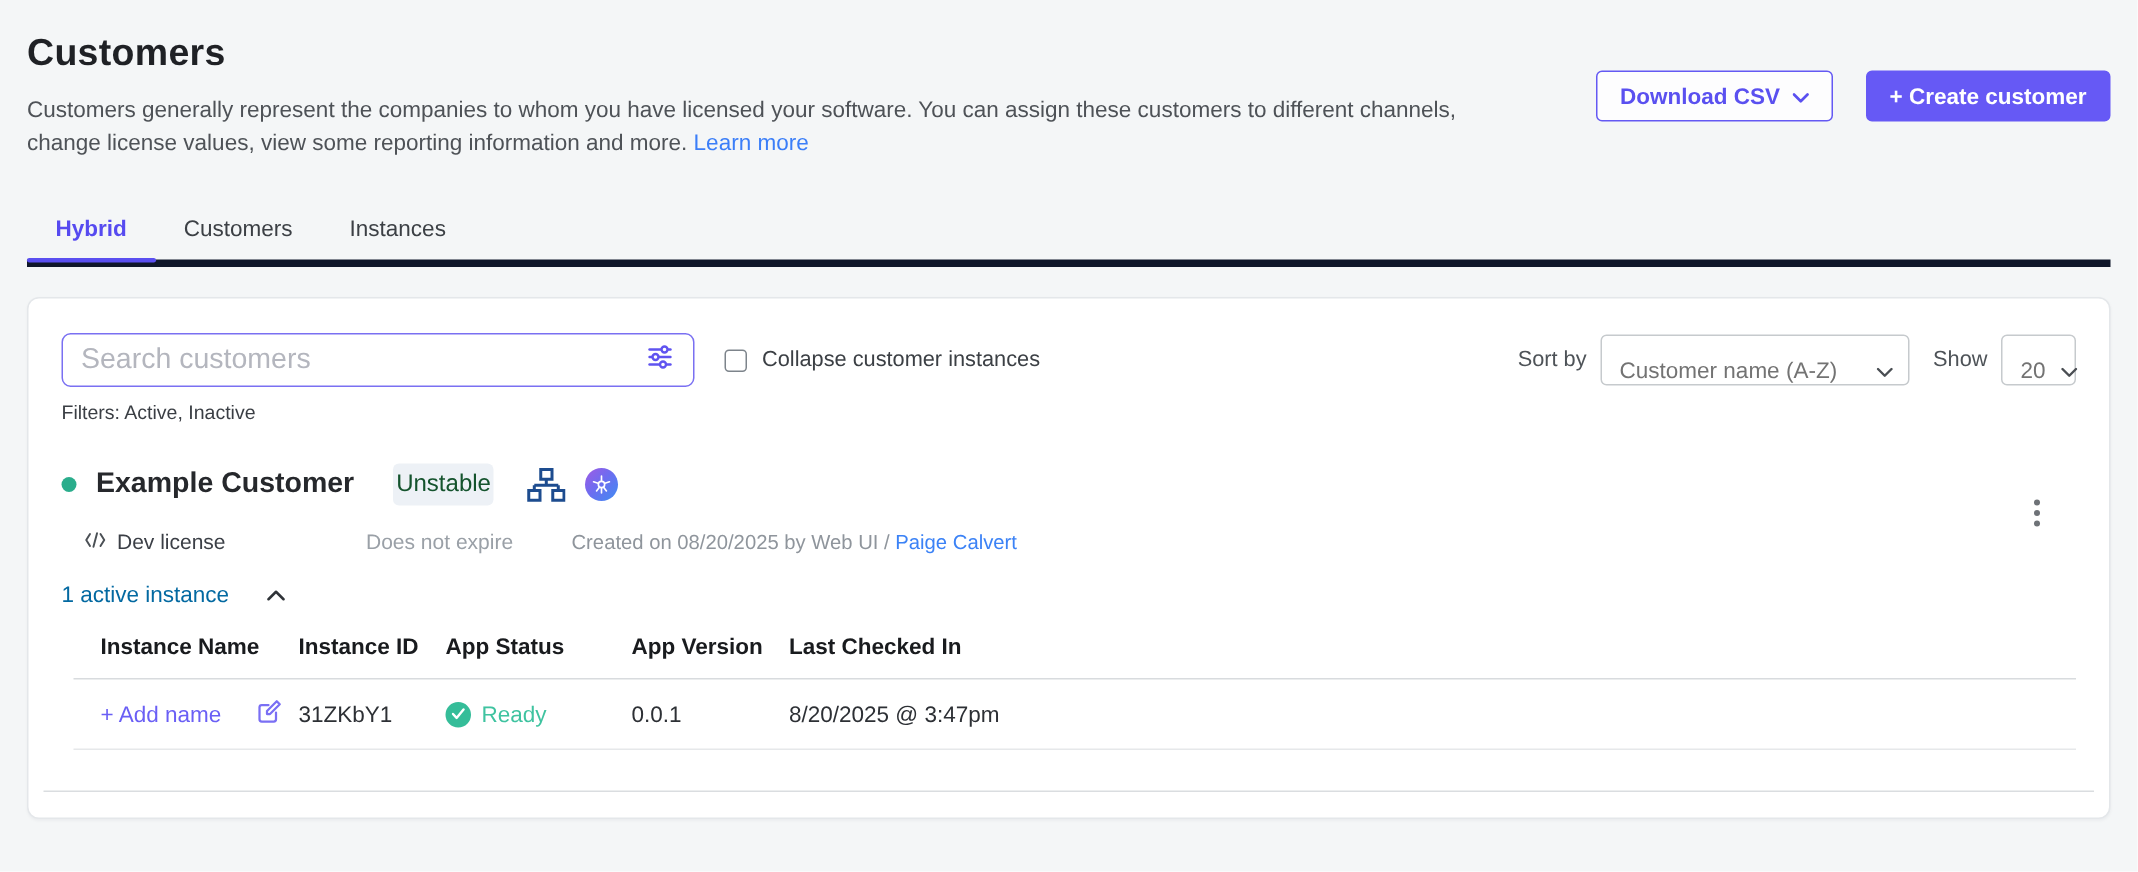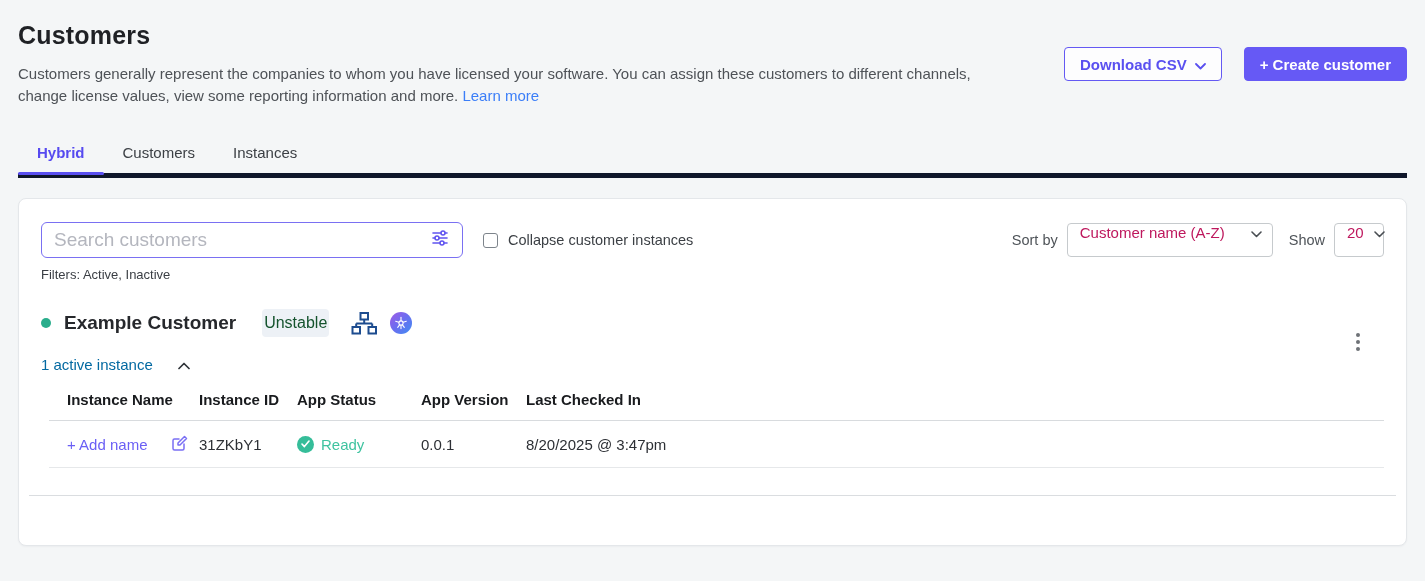--- a/index.html
+++ b/index.html
@@ -32,21 +32,21 @@
   
   .toolbar { display:flex; align-items:center; }
   .search-box { width:422px; height:36px; border:1px solid #7a70f2; border-radius:6px; display:flex; align-items:center; padding:0 12px; background:#fff; }
   .search-box input { border:none; outline:none; flex:1; font-size:19px; color:#2d3035; font-family:inherit; background:transparent; }
   .search-box input::placeholder { color:#b4b6be; }
   .checkbox-group { display:flex; align-items:center; gap:10px; margin-left:20px; }
   .checkbox { width:15px; height:15px; border:1.5px solid #7d848b; border-radius:3px; background:#fff; cursor:pointer; }
   .checkbox-label { font-size:14.5px; color:#3c4045;text-align:right; }
   .toolbar-spacer { flex:1; }
   .sort-label { font-size:14.5px; color:#4e5358; margin-right:9px; }
-  .fake-select { display:flex; align-items:flex-start; justify-content:space-between; gap:10px; border:1px solid #c6cacd; border-radius:4px; height:34px; padding:0 10px 0 12px; font-size:15px; color:#be185d; background:#fff; cursor:pointer; }
+  .fake-select { display:flex; align-items:flex-end; justify-content:space-between; gap:10px; border:1px solid #c6cacd; border-radius:4px; height:34px; padding:0 10px 0 12px; font-size:15px; color:#737373; background:#fff; cursor:pointer; }
   .select-sort { width:206px; }
   .select-show { width:50px; margin-left:0; }
   .show-label { margin-left:16px; margin-right:9px; }
   .filters-note { margin-top:9px; font-size:13px; color:#3a3e44; }
 
   
   .customer-head { display:flex; align-items:center; margin-top:27px; position:relative; }
   .status-dot { width:10px; height:10px; border-radius:50%; background:#2aad8c; }
   .customer-name { margin-left:13px; font-size:19px; font-weight:700; color:#26282c; }
   .channel-badge { margin-left:26px; background:#edf1f6; color:#14532d; font-size:16px; padding:5px 2px; border-radius:4px; }
@@ -172,20 +172,34 @@
           <line x1="8.4" y1="8.8" x2="10.3" y2="11.3"></line>
         </svg>
       </span>
       <span class="kebab">
           <i></i>
           <i></i>
           <i></i>
         </span>
     </div>
 
+    <div class="license-row">
+      <span class="license-type">
+        <span>
+          <svg width="15" height="12" viewBox="0 0 15 12" fill="none" stroke="#4b5055" stroke-width="1.3" stroke-linecap="round" stroke-linejoin="round">
+            <path d="M4 2L1.5 6L4 10"></path>
+              <path d="M11 2L13.5 6L11 10"></path>
+              <line x1="8.7" y1="1.5" x2="6.3" y2="10.5"></line>
+          </svg>
+        </span>
+        <span>Dev license</span>
+      </span>
+      <span class="license-expiry">Does not expire</span>
+      <span class="license-created"><span>Created on 08/20/2025 by Web UI / </span><a class="created-by-link">Paige Calvert</a></span>
+    </div>
 
     <div class="instance-summary">
       <span>1 active instance</span>
       <span>
         <svg width="12" height="8" viewBox="0 0 12 8">
             <path d="M1 6.5L6 1.5L11 6.5" fill="none" stroke="#2f3338" stroke-width="1.7" stroke-linecap="round" stroke-linejoin="round"></path>
           </svg>
       </span>
     </div>
 

